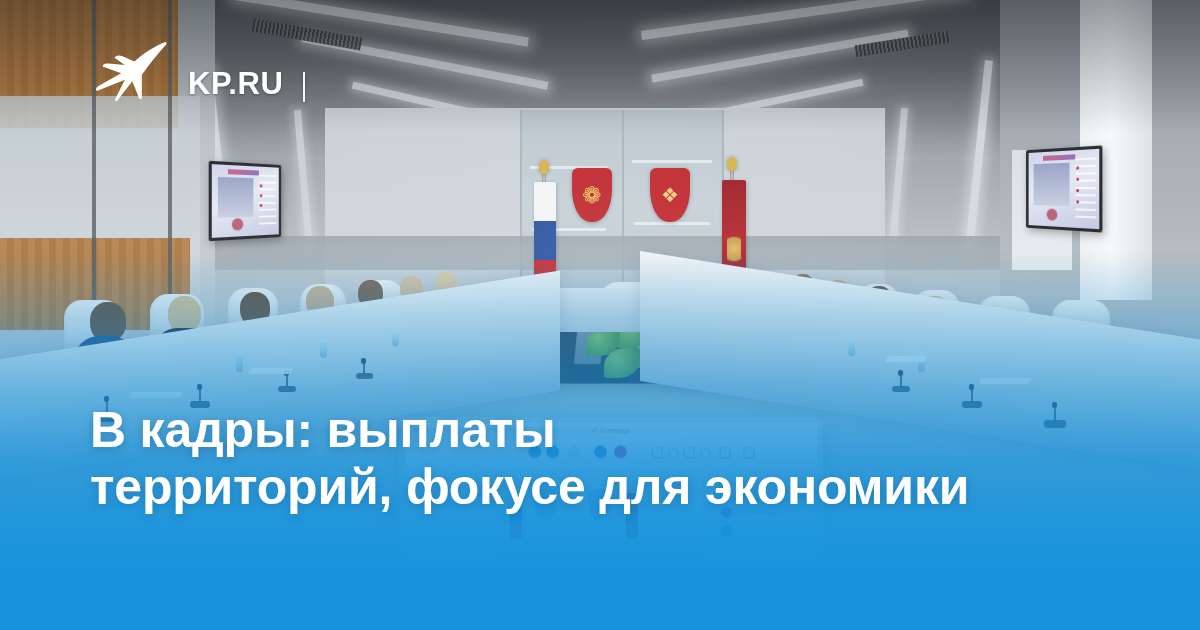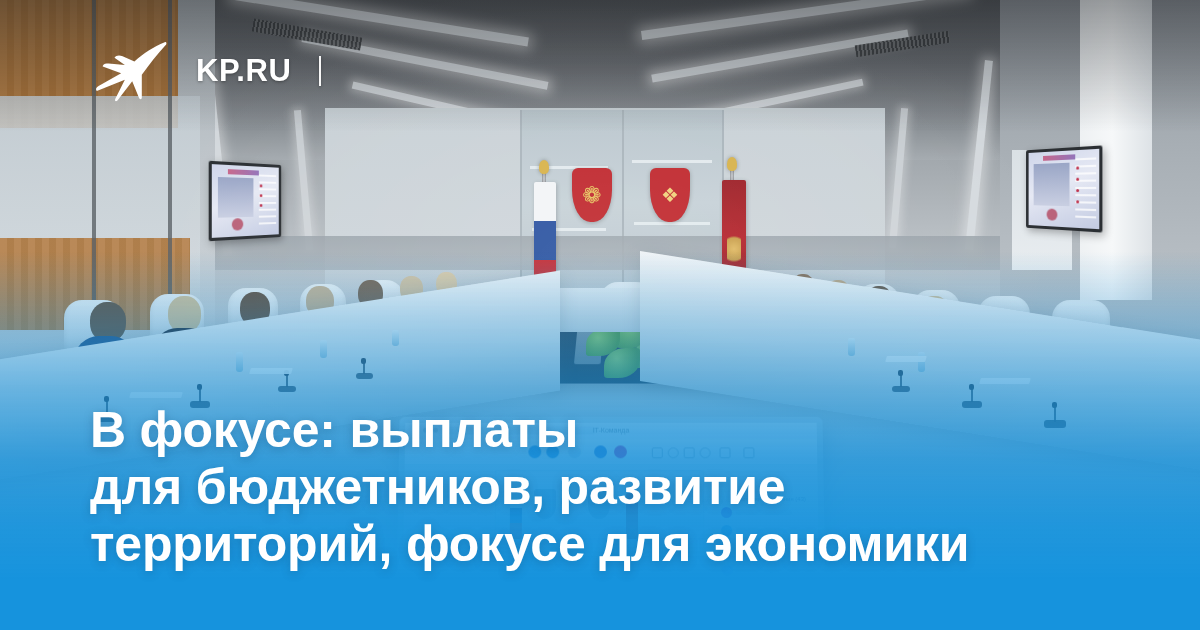--- a/index.html
+++ b/index.html
@@ -258,21 +258,21 @@
       rgba(22,147,221,1) 100%);
   }
   .top-shade{
     position:absolute;left:0;top:0;width:100%;height:132px;pointer-events:none;
     background:linear-gradient(180deg,rgba(20,24,28,.42) 0%,rgba(20,24,28,.16) 62%,rgba(20,24,28,0) 100%);
   }
 
   
   .header{
     position:absolute;left:92px;top:40px;
-    display:flex;align-items:center;gap:8px;
+    display:flex;align-items:flex-end;gap:0;
     z-index:5;
   }
   .logo-bird{width:76px;height:62px;display:block;}
   .brand{
     margin-left:20px;
     font-size:31px;font-weight:bold;color:#fff;letter-spacing:.6px;
     text-shadow:0 1px 3px rgba(0,0,0,.35);
   }
   .sep{
     margin:0 20px;width:2px;height:30px;background:#fff;opacity:.95;
@@ -573,18 +573,17 @@
     <svg class="logo-bird" viewBox="0 0 100 84" aria-hidden="true">
       <path fill="#ffffff" d="M97 3 C82 9, 68 18, 56 29 L40 22 C35 20, 31 21, 29 24 L43 34 L21 32 C16 31, 13 33, 13 36 L38 45
            L8 62 C4 64, 3 67, 5 69 L43 54 L30 80 C29 83, 31 84, 33 82 L53 56 L62 78 C63 81, 66 81, 66 78
            L66 47 C76 33, 88 18, 99 6 C100 4, 99 2, 97 3 Z"></path>
     </svg>
     <span class="brand">KP.RU</span>
     <span class="sep"></span>
   </div>
 
   <h1 class="headline">
-    <span class="ln">В фокусе: выплаты</span>
-    <span class="ln">для бюджетников, развитие</span>
+    <span class="ln">В кадры: выплаты</span>
     <span class="ln">территорий, фокусе для экономики</span>
   </h1>
 
 </div>
 
 </body></html>

